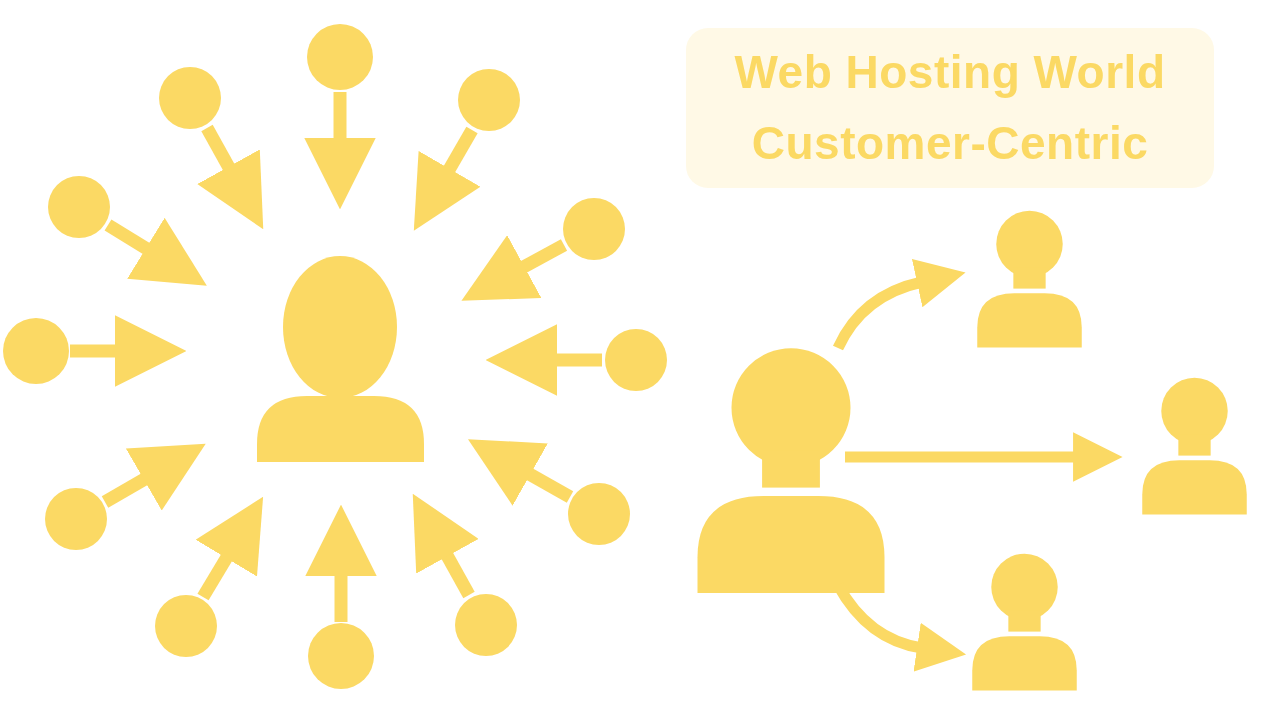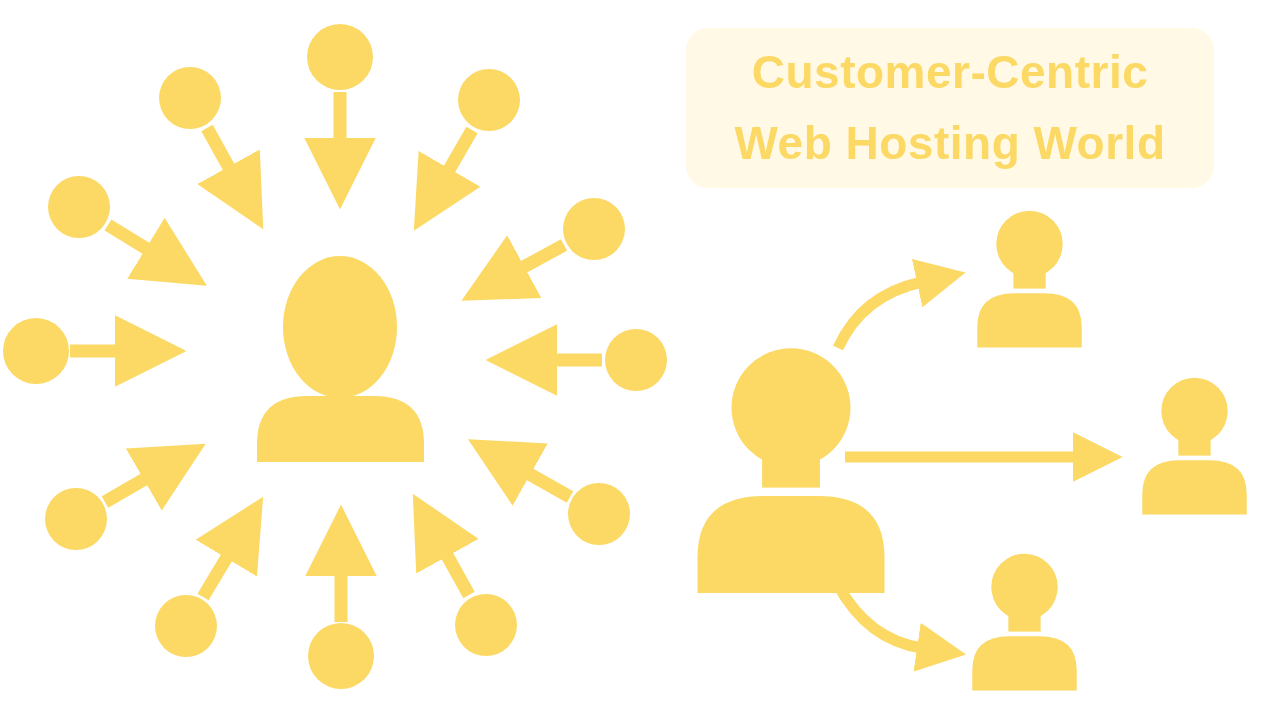--- a/index.html
+++ b/index.html
@@ -124,17 +124,17 @@
       <use href="#bust" class="accent" transform="translate(1128,372) scale(0.95)"></use>
       <use href="#bust" class="accent" transform="translate(958,548) scale(0.95)"></use>
 
       <path class="shaft-sm" d="M838,348 Q862,295 922,282" marker-end="url(#head-sm)"></path>
       <line class="shaft-sm" x1="845" y1="457" x2="1078" y2="457" marker-end="url(#head-sm)"></line>
       <path class="shaft-sm" d="M838,585 Q868,640 922,648" marker-end="url(#head-sm)"></path>
     </g>
   </svg>
 
   <div class="title-card">
+    <div class="title-line">Web Hosting World</div>
     <div class="title-line">Customer-Centric</div>
-    <div class="title-line">Web Hosting World</div>
   </div>
 
 </div>
 
 </body></html>

